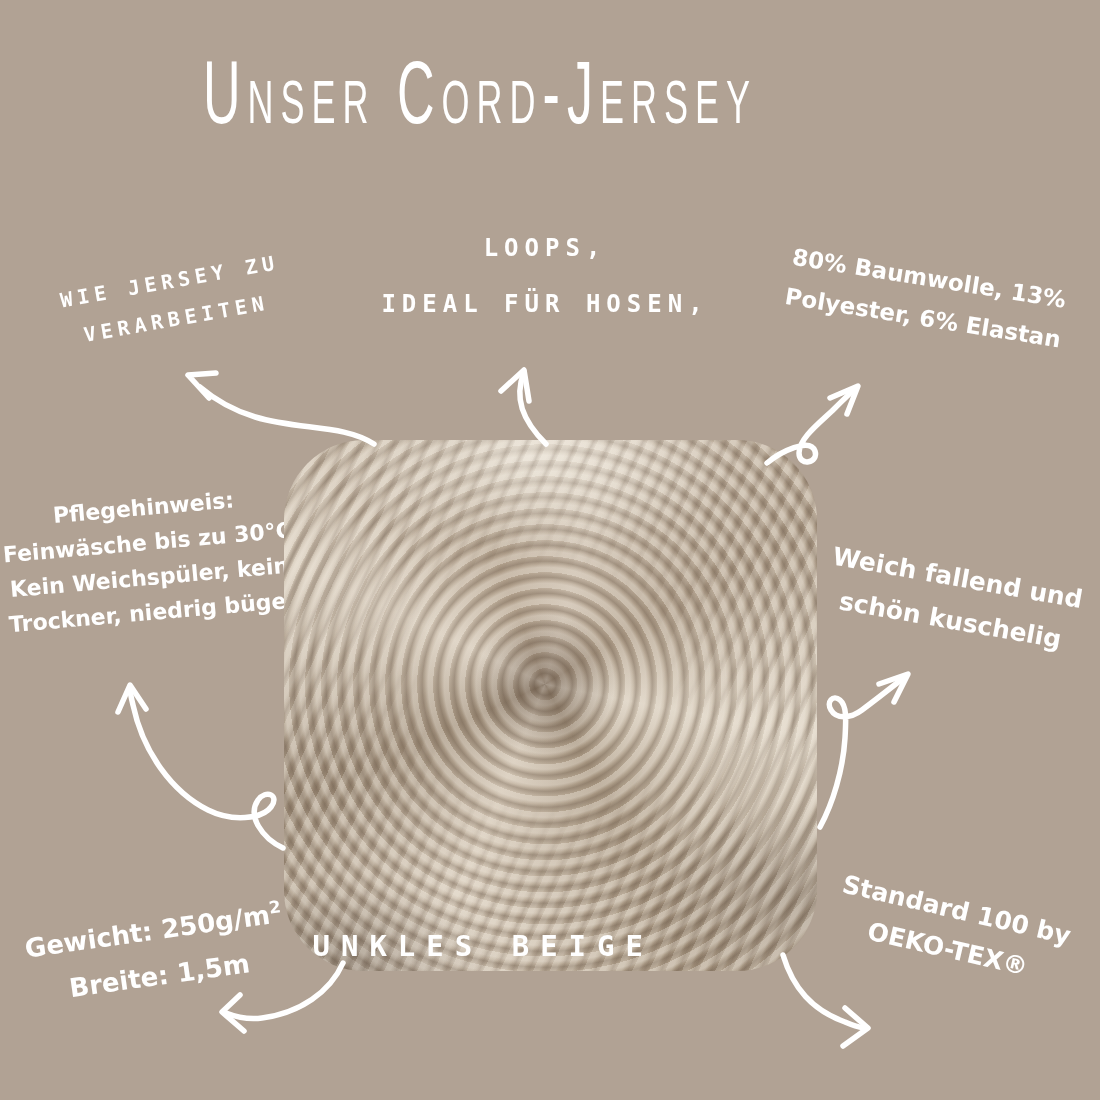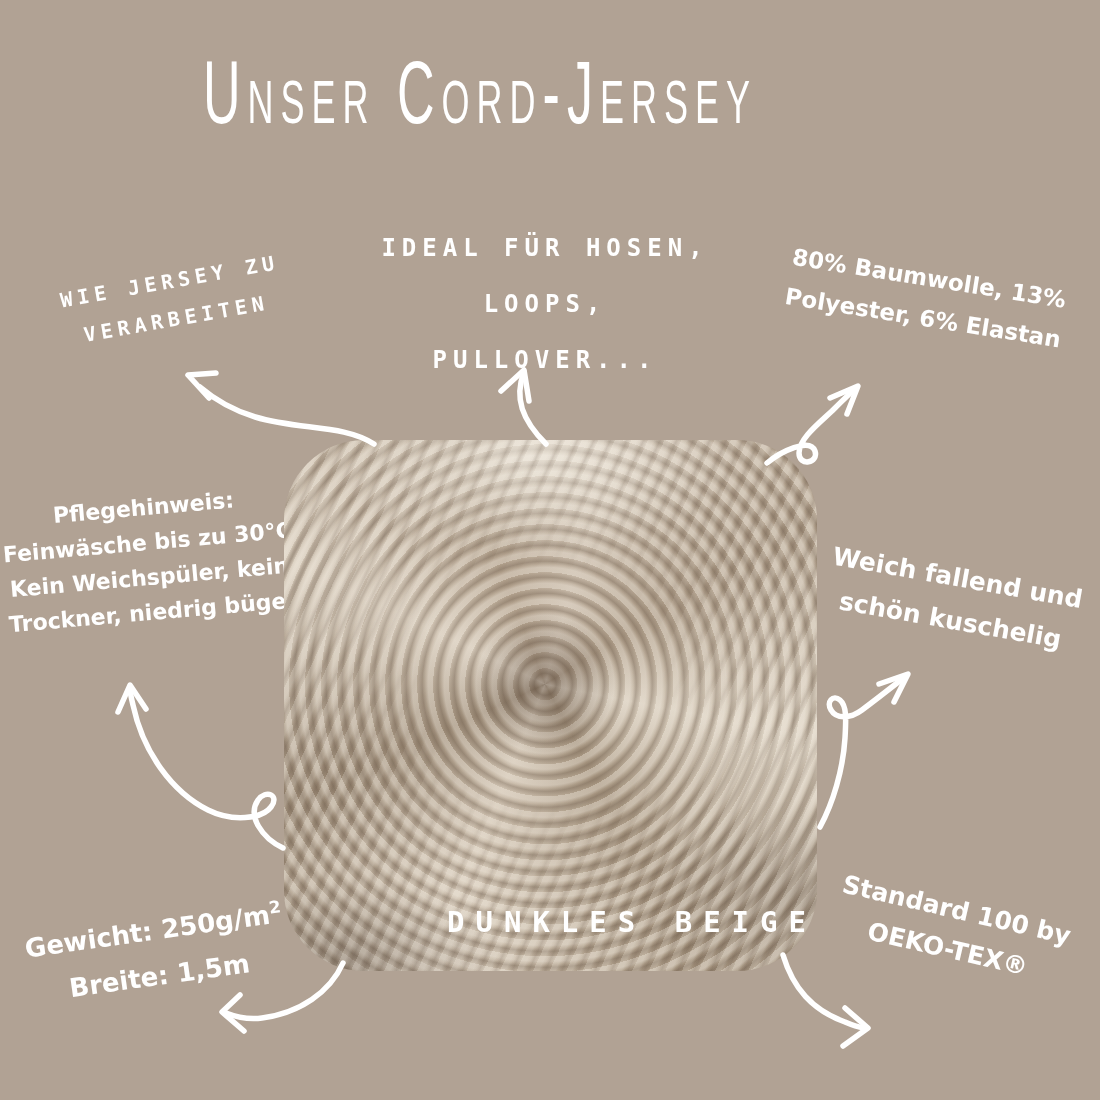--- a/index.html
+++ b/index.html
@@ -102,22 +102,22 @@
   .fabric::before{
     content:"";
     position:absolute;inset:0;
     background:repeating-linear-gradient(115deg,
       rgba(255,250,240,0.20) 0 5px, rgba(255,250,240,0) 8px,
       rgba(88,70,56,0.16) 11px, rgba(88,70,56,0) 15px);
     -webkit-mask-image:radial-gradient(circle at 49% 46%, transparent 0 115px, #000 225px);
     mask-image:radial-gradient(circle at 49% 46%, transparent 0 115px, #000 225px);
   }
   .fabric-label{
-    position:absolute;left:0;right:0;bottom:32px;
-    text-align:right;
+    position:absolute;left:0;right:0;bottom:8px;
+    text-align:left;
     color:#ffffff;
     font-family:"DejaVu Sans Mono", monospace;
     font-weight:700;
     font-size:29px;
     letter-spacing:11px;
     z-index:2;
   }
 
   
   .arrows{
@@ -140,23 +140,22 @@
 <div class="poster">
 
   <div class="title">Unser Cord-Jersey</div>
 
   <div class="note caps note-processing">
     <span class="line">WIE JERSEY ZU</span>
     <span class="line">VERARBEITEN</span>
   </div>
 
   <div class="note caps note-ideal">
+    <span class="line">LOOPS,</span>
     <span class="line">IDEAL FÜR HOSEN,</span>
-    <span class="line">LOOPS,</span>
-    <span class="line">PULLOVER...</span>
   </div>
 
   <div class="note script note-composition">
     <span class="line">80% Baumwolle, 13%</span>
     <span class="line">Polyester, 6% Elastan</span>
   </div>
 
   <div class="note script note-care">
     <span class="line">Pflegehinweis:</span>
     <span class="line">Feinwäsche bis zu 30°C,</span>

